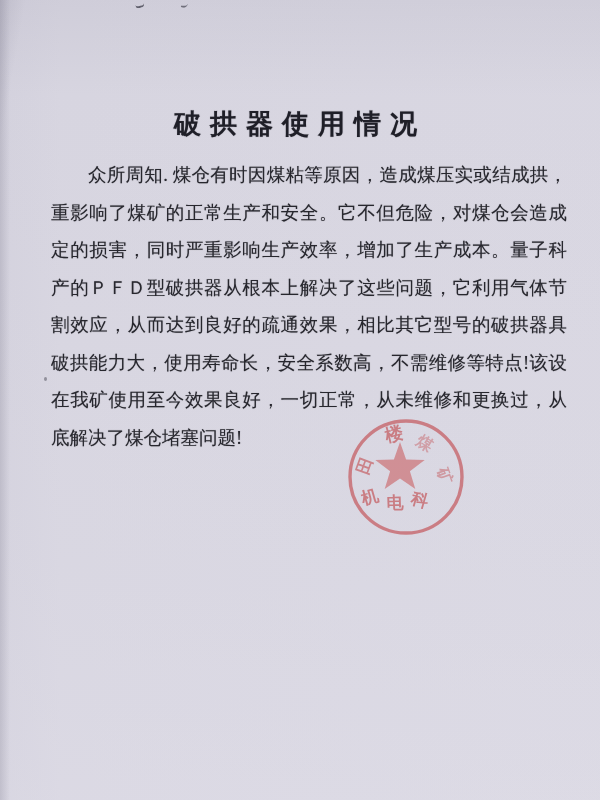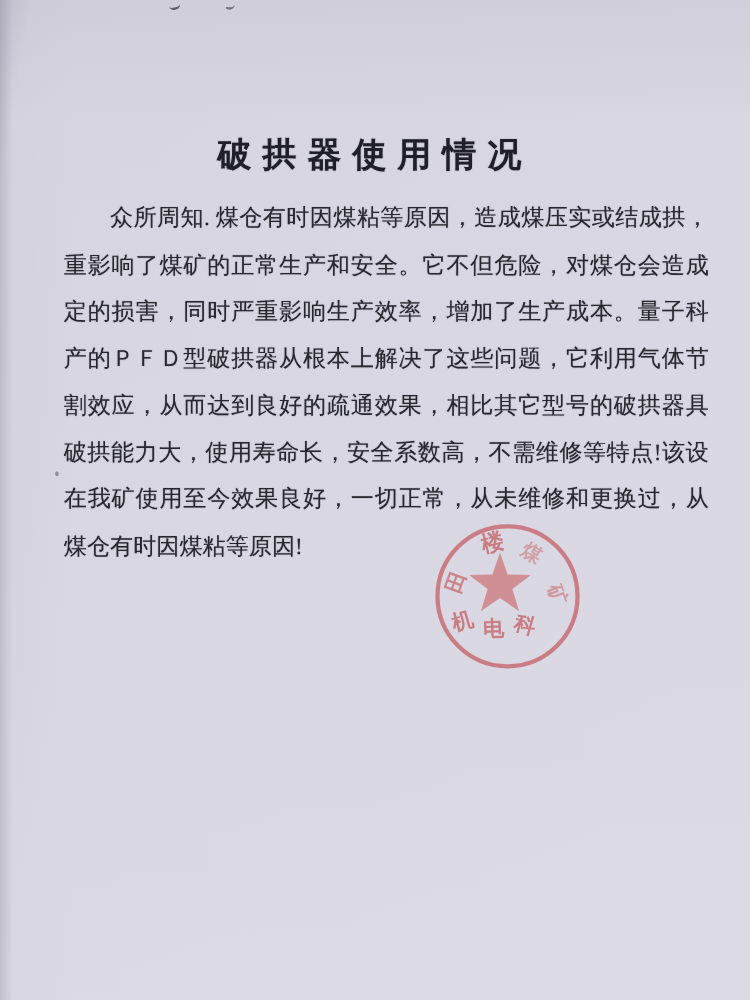--- a/index.html
+++ b/index.html
@@ -51,21 +51,21 @@
   <h1 class="doc-title">破拱器使用情况</h1>
 
   <div class="body-text">
     <div class="line indent">众所周知. 煤仓有时因煤粘等原因，造成煤压实或结成拱，严</div>
     <div class="line">重影响了煤矿的正常生产和安全。它不但危险，对煤仓会造成一</div>
     <div class="line">定的损害，同时严重影响生产效率，增加了生产成本。量子科技生</div>
     <div class="line">产的ＰＦＤ型破拱器从根本上解决了这些问题，它利用气体节流</div>
     <div class="line">割效应，从而达到良好的疏通效果，相比其它型号的破拱器具有</div>
     <div class="line">破拱能力大，使用寿命长，安全系数高，不需维修等特点!该设备</div>
     <div class="line">在我矿使用至今效果良好，一切正常，从未维修和更换过，从而彻</div>
-    <div class="line last">煤仓有时因煤粘等原因!</div>
+    <div class="line last">底解决了煤仓堵塞问题!</div>
   </div>
 
   <svg class="seal" viewBox="0 0 125 125" xmlns="http://www.w3.org/2000/svg">
     <circle cx="61" cy="65" r="56" fill="none" stroke="#c4585c" stroke-width="3.4" opacity="0.8"></circle>
     <polygon points="55,30 61.1,47.6 79.7,48 64.9,59.2 70.3,77 55,66.4 39.7,77 45.1,59.2 30.3,48 48.9,47.6" fill="#cb666a" opacity="0.72"></polygon>
     <text x="20" y="54" font-size="17" fill="#c4585c" opacity="0.75" text-anchor="middle" dominant-baseline="central" transform="rotate(-70 20 54)">田</text>
     <text x="49" y="22" font-size="18" fill="#c4585c" opacity="0.8" text-anchor="middle" dominant-baseline="central" transform="rotate(-14 49 22)">楼</text>
     <text x="80" y="31" font-size="16" fill="#c4585c" opacity="0.5" text-anchor="middle" dominant-baseline="central" transform="rotate(32 80 31)">煤</text>
     <text x="100" y="64" font-size="16" fill="#c4585c" opacity="0.55" text-anchor="middle" dominant-baseline="central" transform="rotate(70 100 64)">矿</text>
     <text x="25" y="85" font-size="17" fill="#c4585c" opacity="0.8" text-anchor="middle" dominant-baseline="central" transform="rotate(-16 25 85)">机</text>

